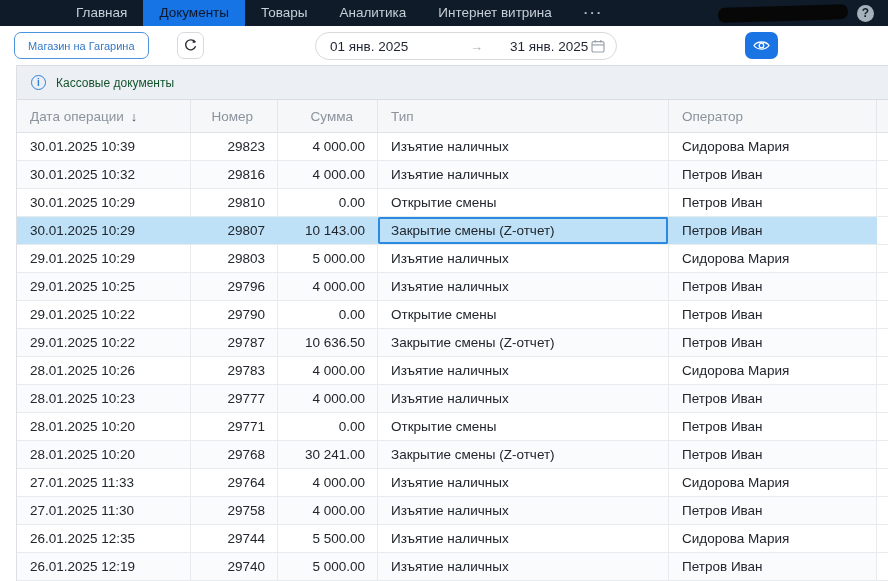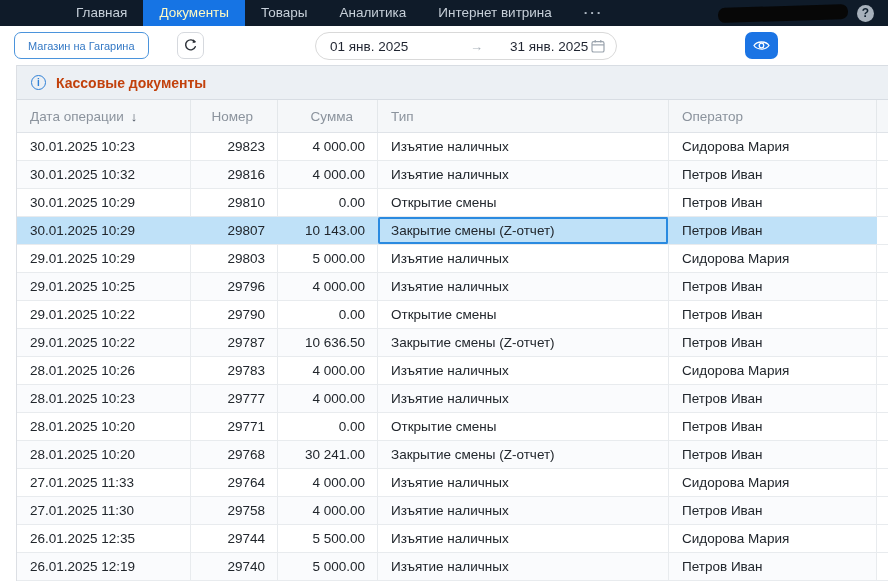--- a/index.html
+++ b/index.html
@@ -7,21 +7,21 @@
   body {
     position:relative; background:#ffffff; overflow:hidden;
     font-family:"Liberation Sans", sans-serif;
     -webkit-font-smoothing:antialiased;
   }
 
   
   .nav { position:absolute; top:0; left:0; right:0; height:26px;
          background:#0f1b29; display:flex; align-items:stretch; padding-left:60px; }
   .tab { line-height:26px; padding:0 16px; font-size:13.5px; color:#c6cfd8; cursor:pointer; white-space:nowrap; }
-  .tab.active { background:#1674e4; color:#fef9c3; }
+  .tab.active { background:#1674e4; color:#0f172a; }
   .tab.more { letter-spacing:2px; color:#aeb8c2; font-weight:bold; }
   .nav-right { position:absolute; right:14px; top:0; height:26px; display:flex; align-items:center; gap:9px; }
   .redacted { width:130px; height:15px; background:#070707; border-radius:7px; transform:rotate(-1.8deg); }
   .help-badge { width:17px; height:17px; border-radius:50%; background:#a7b1bb; color:#10202e;
                 font-size:12px; font-weight:bold; display:flex; align-items:center; justify-content:center; cursor:pointer; }
 
   
   .toolbar { position:absolute; top:26px; left:0; right:0; height:39px; background:#ffffff; }
   .store-btn { position:absolute; left:14px; top:6px; height:27px; padding:0 13px;
                border:1px solid #4b94dc; border-radius:7px; background:#fff; color:#3579c5;
@@ -39,21 +39,21 @@
              background:#1b74e4; border:none; border-radius:7px;
              display:flex; align-items:center; justify-content:center; cursor:pointer; }
 
   
   .panel { position:absolute; top:65px; left:16px; width:872px; bottom:0; border-left:1px solid #dcdfe4; }
   .panel-header { height:35px; background:#ecf0f4; border-top:1px solid #d8dde3; border-bottom:1px solid #d8dde3;
                   display:flex; align-items:center; padding-left:14px; gap:10px; }
   .info-icon { width:15px; height:15px; border:1.3px solid #2f80d6; border-radius:50%; color:#2f80d6;
                font-size:10px; font-weight:bold; display:flex; align-items:center; justify-content:center;
                flex:0 0 auto; cursor:pointer; }
-  .panel-title { font-size:14px; font-weight:bold; color:#c2410c; }
+  .panel-title { font-size:12px; font-weight:normal; color:#14532d; }
 
   
   .colheader, .trow { display:grid; grid-template-columns:174px 87px 100px 291px 208px 11px; }
   .colheader { height:33px; background:#f5f7f9; border-bottom:1px solid #dfe3e8; }
   .hcell { display:flex; align-items:center; font-size:13.5px; color:#8b939d;
            border-right:1px solid #e3e7ea; padding:0 24px 0 13px; white-space:nowrap; overflow:hidden; cursor:pointer; }
   .hcell.num { justify-content:flex-end; }
   .hcell.gutter, .cell.gutter { border-right:none; padding:0; cursor:default; }
   .hcell.gutter { background:#f5f7f9; }
   .sort-glyph { margin-left:7px; color:#4a5360; font-size:13px; }
@@ -134,21 +134,21 @@
     </div>
     <div class="hcell num">Номер</div>
     <div class="hcell num">Сумма</div>
     <div class="hcell">Тип</div>
     <div class="hcell">Оператор</div>
     <div class="hcell gutter"></div>
   </div>
 
   <div>
       <div class="trow">
-        <div class="cell c-date">30.01.2025 10:23</div>
+        <div class="cell c-date">30.01.2025 10:39</div>
         <div class="cell num">29823</div>
         <div class="cell num">4 000.00</div>
         <div class="cell c-type">Изъятие наличных</div>
         <div class="cell c-op">Сидорова Мария</div>
         <div class="cell gutter"></div>
       </div>
       <div class="trow">
         <div class="cell c-date">30.01.2025 10:32</div>
         <div class="cell num">29816</div>
         <div class="cell num">4 000.00</div>

